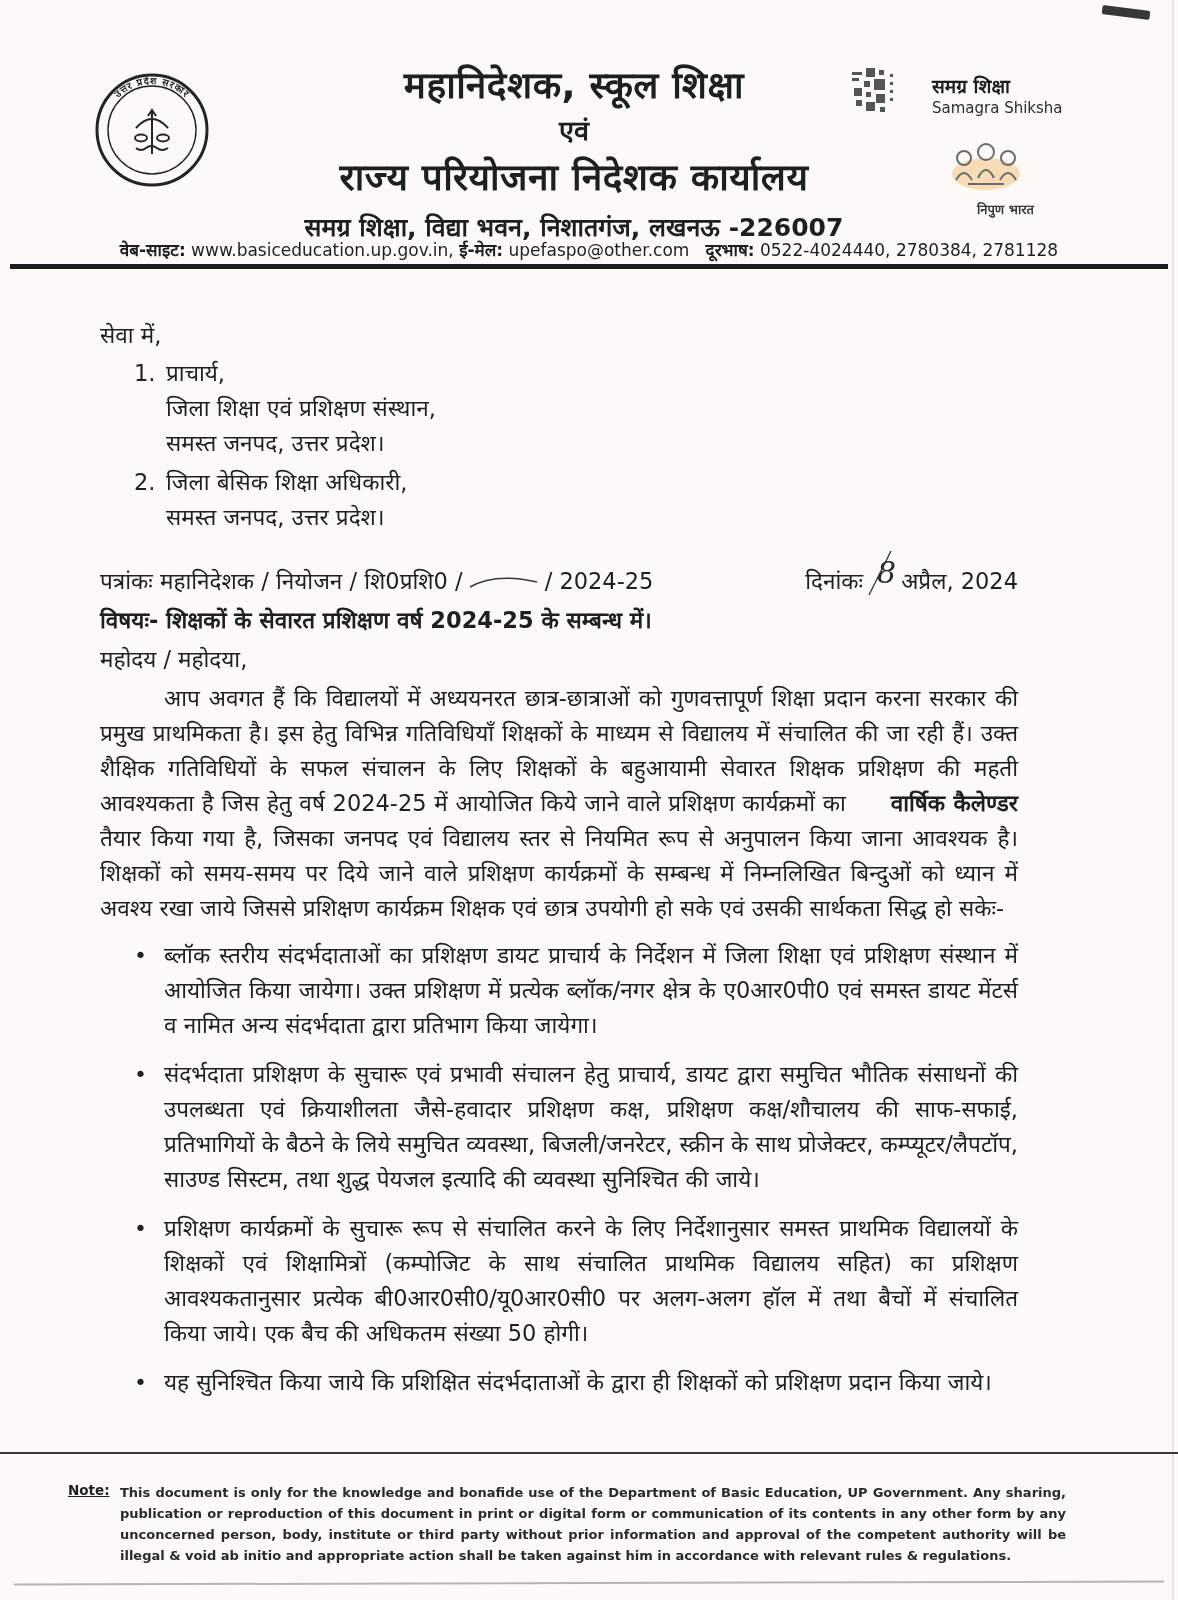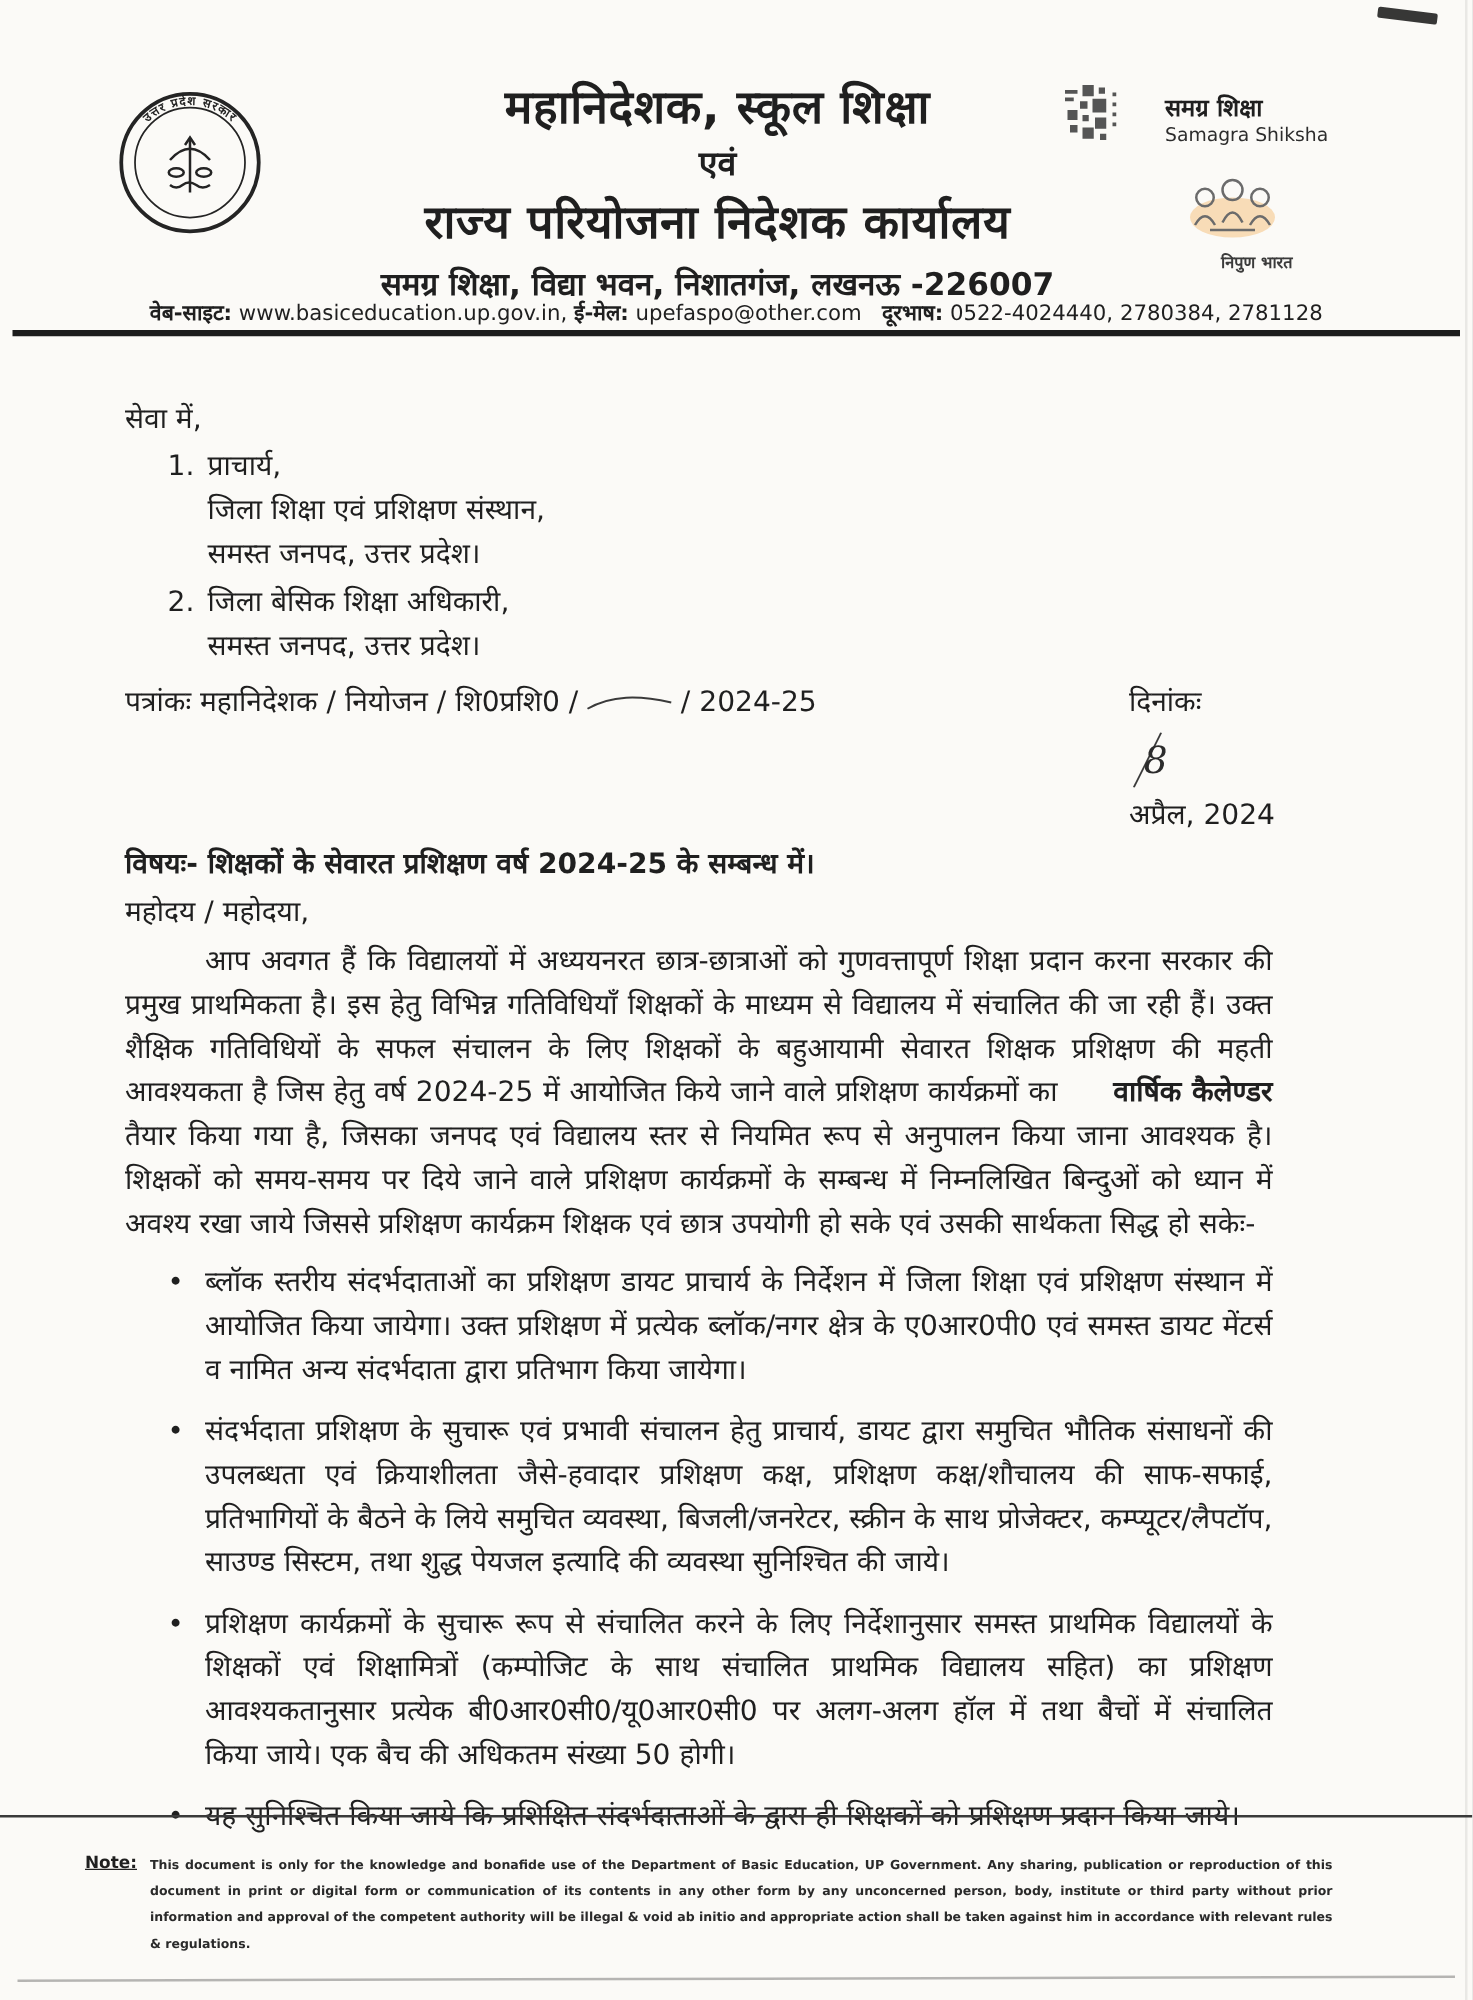--- a/index.html
+++ b/index.html
@@ -41,40 +41,40 @@
   
   .content { position:absolute; left:100px; right:160px; top:318px; font-size:22.5px; line-height:35px; }
   .salutation { margin-bottom:2px; }
   .addr-item { display:flex; margin:3px 0 4px 34px; }
   .addr-num { width:32px; flex:0 0 32px; }
   .addr-lines div { line-height:35px; }
 
   .ref-line { display:flex; align-items:baseline; margin:10px 0 4px 0; white-space:nowrap; }
   .hw-tick { position:relative; top:2px; margin:0 4px; }
   .ref-year { margin-right:0; }
-  .date-group { margin-left:auto; display:flex; align-items:baseline;flex-direction:column; }
+  .date-group { margin-left:auto; display:flex; align-items:baseline; }
   .hw-date { position:relative; top:6px; margin:0 2px; }
   .hw-date svg text { font-family:"DejaVu Serif", serif; font-size:30px; font-style:italic; fill:#2b2b2b; }
 
   .subject { font-weight:700; margin:4px 0 4px 0; }
   .greeting { margin:4px 0 2px 0; }
 
   .para { text-align:justify; text-indent:64px; margin-top:4px; }
   .para strong { font-weight:700;margin-left:37px; }
 
   .bullets { margin-top:12px; }
   .bullet-item { display:flex; margin-bottom:14px; }
   .bullet-dot { flex:0 0 30px; width:30px; padding-left:34px; box-sizing:content-box; font-size:22px; }
   .bullet-text { flex:1; text-align:justify; }
 
   
   .footer-rule { position:absolute; left:0; right:0; top:1452px; height:2px; background:#3a3a3a; }
   .note { position:absolute; left:68px; right:112px; top:1482px; display:flex; }
   .note-label { flex:0 0 52px; font-size:13.5px; font-weight:700; text-decoration:underline; }
-  .note-text { flex:1; font-size:10px; font-weight:700; line-height:21px; text-align:justify; color:#2a2a2a; }
+  .note-text { flex:1; font-size:13px; font-weight:700; line-height:21px; text-align:justify; color:#2a2a2a; }
 </style>
 </head>
 <body>
 
 <div class="page">
 
   <div class="corner-mark"></div>
   <div class="edge-right"></div>
   <div class="bottom-edge"></div>
 

